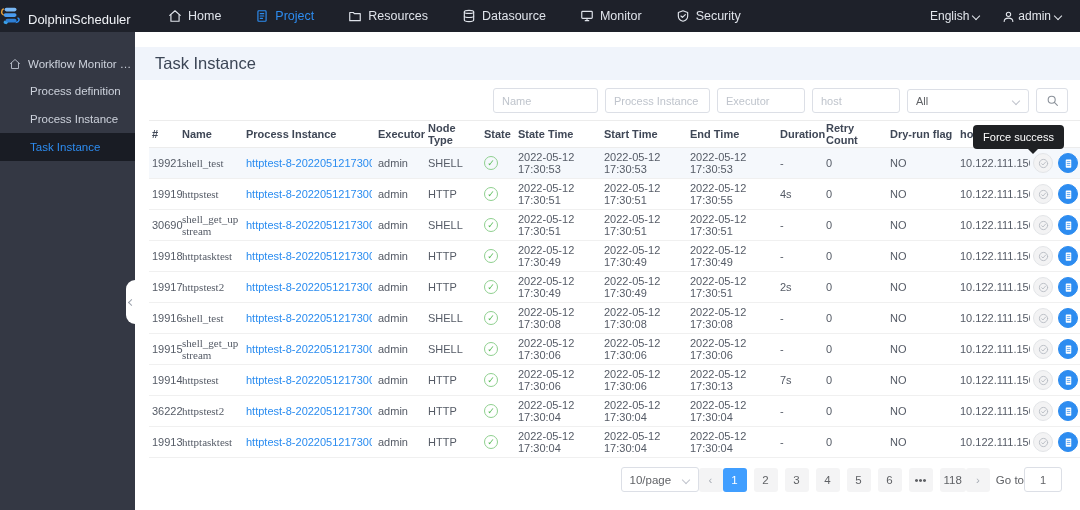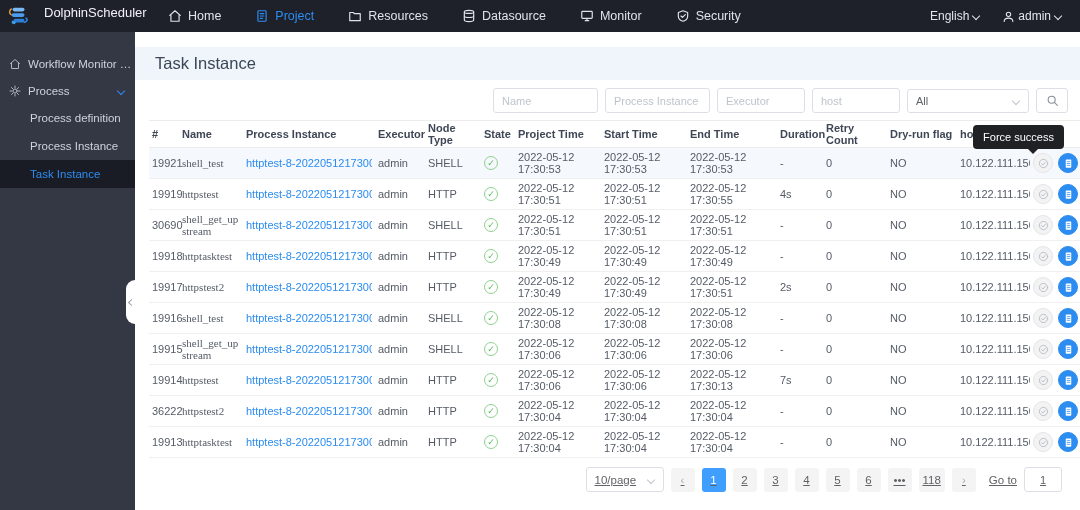--- a/index.html
+++ b/index.html
@@ -2,21 +2,21 @@
 <html><head>
 <meta charset="utf-8">
 <style>
   * { box-sizing: border-box; margin: 0; padding: 0; }
   html,body { width:1080px; height:510px; overflow:hidden; background:#fff;
     font-family:"Liberation Sans", sans-serif; }
 
   
   .topbar { position:absolute; left:0; top:0; width:1080px; height:32px;
     background:#1e212a; display:flex; align-items:center; color:#e3e6ec; font-size:12.5px; }
-  .brand { display:flex; align-items:flex-start; gap:14px; width:150px; padding-left:8px; }
+  .brand { display:flex; align-items:flex-end; gap:6px; width:150px; }
   .brand-logo { width:22px; height:22px; flex:0 0 auto; }
   .brand-name { font-size:13px; color:#f0f2f6; white-space:nowrap; }
   .nav-items { display:flex; align-items:center; gap:34px; margin-left:18px; }
   .nav-item { display:flex; align-items:center; gap:6px; cursor:pointer; color:#dfe3ea; }
   .nav-item .ic { width:14px; height:14px; display:inline-flex; }
   .nav-item.active { color:#2d8cf0; }
   .topbar-right { margin-left:auto; display:flex; align-items:center; gap:22px; padding-right:18px; }
   .top-drop { display:flex; align-items:center; gap:3px; cursor:pointer; font-size:12px; }
   .top-drop .ic { width:13px; height:13px; display:inline-flex; }
   .chev { width:8px; height:8px; display:inline-block; position:relative; top:-2px; }
@@ -86,22 +86,22 @@
   .op-blue { background:#2d8cf0; border:1px solid #2d8cf0; color:#fff; }
   .op-btn .ic{ width:11px; height:11px; display:inline-flex; }
 
   
   .tooltip { position:absolute; top:93px; right:16px; background:#1f2124; color:#fff;
     font-size:11px; padding:6px 10px; border-radius:4px; white-space:nowrap; z-index:5; }
   .tooltip::after { content:""; position:absolute; bottom:-5px; left:60%; width:0; height:0;
     border-left:5px solid transparent; border-right:5px solid transparent; border-top:5px solid #1f2124; }
 
   
-  .pager { display:flex; align-items:center; justify-content:flex-end; gap:7px;
-    padding:9px 18px 0 16px; font-size:11.5px; color:#606266;text-decoration:underline; }
+  .pager { display:flex; align-items:center; justify-content:flex-end; 
+    padding:9px 18px 0 16px; font-size:11.5px; color:#606266; }
   .page-size { width:78px; height:25px; border:1px solid #dcdfe6; border-radius:3px;
     display:flex; align-items:center; padding:0 8px; cursor:pointer; color:#606266; }
   .page-size .chev{ margin-left:auto; color:#c0c4cc; }
   .pg { min-width:24px; height:24px; padding:0 4px; background:#f4f4f5; border-radius:3px;
     display:flex; align-items:center; justify-content:center; cursor:pointer; color:#606266; }
   .pg.active { background:#409eff; color:#fff; }
   .pg.arrow { color:#a8adb5; }
   .goto-label { margin-left:6px; }
   .goto-input { width:38px; height:25px; border:1px solid #dcdfe6; border-radius:3px;
     font-size:11px; text-align:center; color:#606266; }
@@ -200,30 +200,20 @@
 <aside class="sidebar">
   <div id="side-items">
       <div class="side-item">
         <span class="ic">
           <svg viewBox="0 0 24 24" width="100%" height="100%" fill="none" stroke="currentColor" stroke-width="2" stroke-linecap="round" stroke-linejoin="round">
             <path d="M3 11 L12 3 L21 11"></path>
             <path d="M5 10 V21 H19 V10"></path>
           </svg>
         </span>
         <span class="lbl">Workflow Monitor - li_pr...</span>
-      </div>
-      <div class="side-item">
-        <span class="ic">
-          <svg viewBox="0 0 24 24" width="100%" height="100%" fill="none" stroke="currentColor" stroke-width="2" stroke-linecap="round" stroke-linejoin="round">
-            <circle cx="12" cy="12" r="4"></circle>
-            <path d="M12 2v4M12 18v4M2 12h4M18 12h4M5 5l2.8 2.8M16.2 16.2 L19 19M19 5l-2.8 2.8M7.8 16.2 L5 19"></path>
-          </svg>
-        </span>
-        <span class="lbl">Process</span>
-        <span class="chev exp"></span>
       </div>
       <div class="side-item side-sub">
         <span class="lbl">Process definition</span>
       </div>
       <div class="side-item side-sub">
         <span class="lbl">Process Instance</span>
       </div>
       <div class="side-item side-sub active">
         <span class="lbl">Task Instance</span>
       </div>
@@ -274,21 +264,21 @@
           <col class="c13">
       </colgroup>
       <thead>
           <tr id="table-head-row">
             <th>#</th>
             <th>Name</th>
             <th>Process Instance</th>
             <th>Executor</th>
             <th>Node Type</th>
             <th>State</th>
-            <th>Project Time</th>
+            <th>State Time</th>
             <th>Start Time</th>
             <th>End Time</th>
             <th>Duration</th>
             <th>Retry Count</th>
             <th>Dry-run flag</th>
             <th>host</th>
             <th></th>
           </tr>
         </thead>
       <tbody id="table-body">

